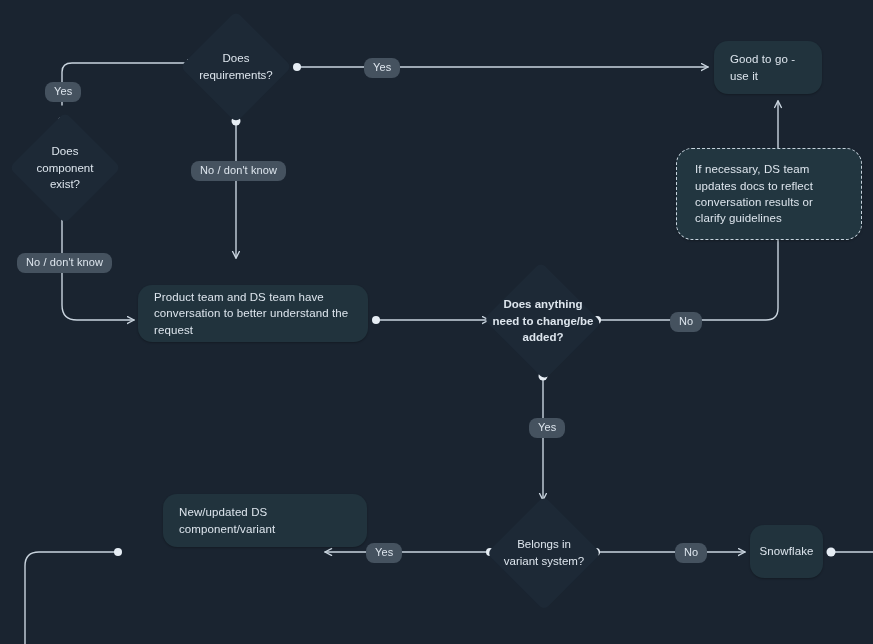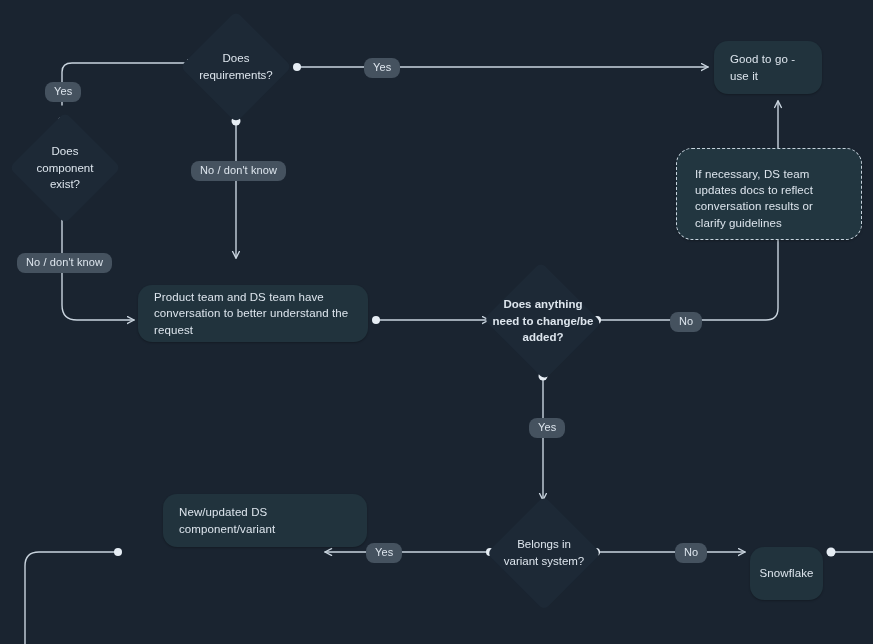--- a/index.html
+++ b/index.html
@@ -153,21 +153,21 @@
     <div class="dshape"></div>
     <div class="txt" style="white-space:pre-line;">Does
 component
 exist?</div>
   </div>
 
   <div class="node box" style="left:714px; top:41px; width:108px; height:53px; justify-content:flex-start;">
     <div class="txt">Good to go - use it</div>
   </div>
 
-  <div class="node box dashed" style="left:676px; top:148px; width:186px; height:92px; align-items:flex-end; padding:8px 18px;">
+  <div class="node box dashed" style="left:676px; top:148px; width:186px; height:92px; align-items:center; padding:36px 18px;">
     <div class="txt" style="max-width:156px;">If necessary, DS team updates docs to reflect conversation results or clarify guidelines</div>
   </div>
 
   <div class="node box" style="left:138px; top:285px; width:230px; height:57px;">
     <div class="txt" style="max-width:203px;">Product team and DS team have conversation to better understand the request</div>
   </div>
 
   <div class="diamond" style="left:483px; top:265px; width:120px; height:112px;">
     <div class="dshape"></div>
     <div class="txt" style="white-space:pre-line;font-weight:bold;">Does anything
@@ -178,21 +178,21 @@
   <div class="diamond" style="left:488px; top:497px; width:112px; height:112px;">
     <div class="dshape"></div>
     <div class="txt" style="white-space:pre-line;">Belongs in
 variant system?</div>
   </div>
 
   <div class="node box" style="left:127px; top:494px; width:204px; height:53px;margin-left:36px;">
     <div class="txt">New/updated DS component/variant</div>
   </div>
 
-  <div class="node box" style="left:750px; top:547px; width:73px; height:53px; justify-content:center;">
+  <div class="node box" style="left:750px; top:525px; width:73px; height:53px; justify-content:center;">
     <div class="txt">Snowflake</div>
   </div>
 
   <div class="chip" style="left:45px; top:82px;">Yes</div>
 
   <div class="chip" style="left:17px; top:253px;">No / don't know</div>
 
   <div class="chip" style="left:364px; top:58px;">Yes</div>
 
   <div class="chip" style="left:191px; top:161px;">No / don't know</div>

